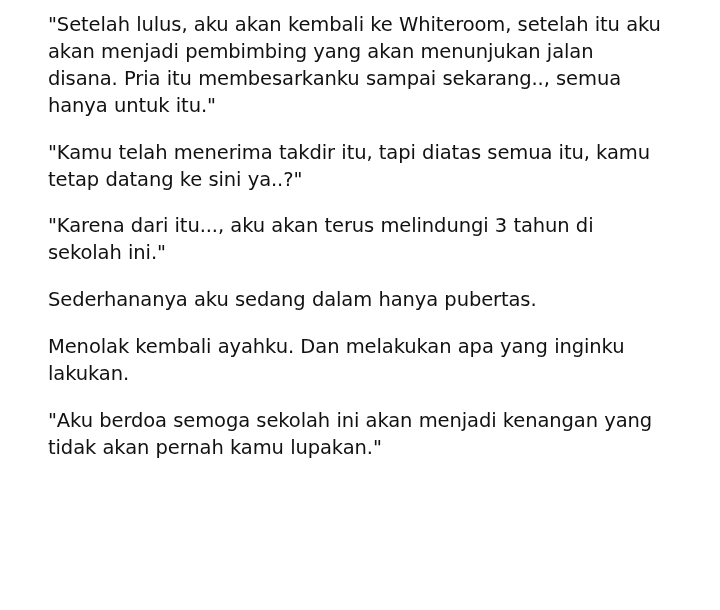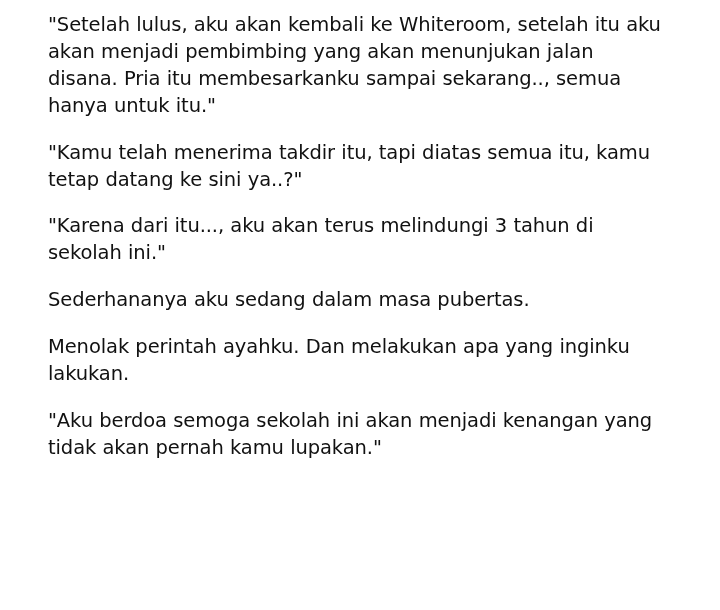--- a/index.html
+++ b/index.html
@@ -33,17 +33,17 @@
     margin-bottom: 0;
   }
 </style>
 </head>
 <body>
 
 <div id="document-page">
   <p class="paragraph">"Setelah lulus, aku akan kembali ke Whiteroom, setelah itu aku akan menjadi pembimbing yang akan menunjukan jalan disana. Pria itu membesarkanku sampai sekarang.., semua hanya untuk itu."</p>
   <p class="paragraph">"Kamu telah menerima takdir itu, tapi diatas semua itu, kamu tetap datang ke sini ya..?"</p>
   <p class="paragraph">"Karena dari itu..., aku akan terus melindungi 3 tahun di sekolah ini."</p>
-  <p class="paragraph">Sederhananya aku sedang dalam masa pubertas.</p>
-  <p class="paragraph">Menolak perintah ayahku. Dan melakukan apa yang inginku lakukan.</p>
+  <p class="paragraph">Sederhananya aku sedang dalam hanya pubertas.</p>
+  <p class="paragraph">Menolak kembali ayahku. Dan melakukan apa yang inginku lakukan.</p>
   <p class="paragraph">"Aku berdoa semoga sekolah ini akan menjadi kenangan yang tidak akan pernah kamu lupakan."</p>
 
 </div>
 
 </body></html>

